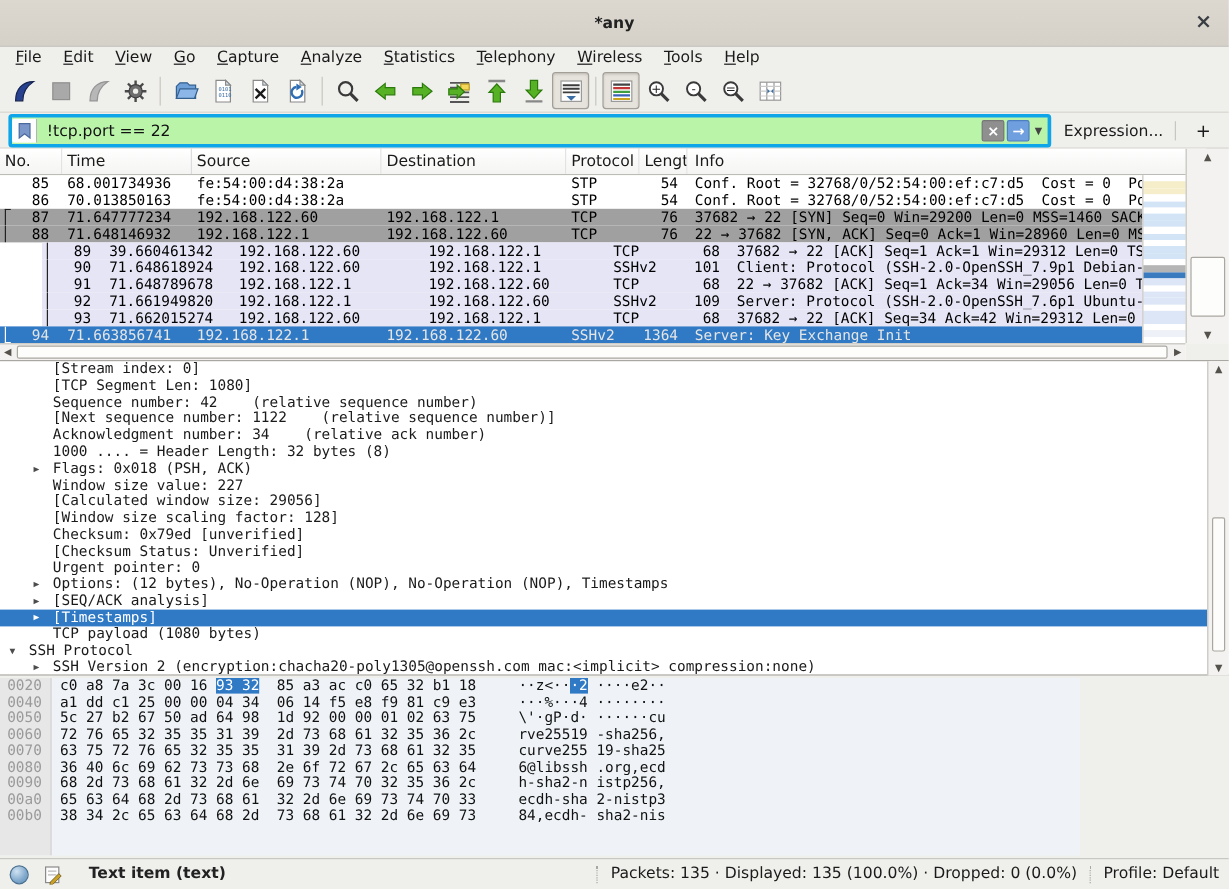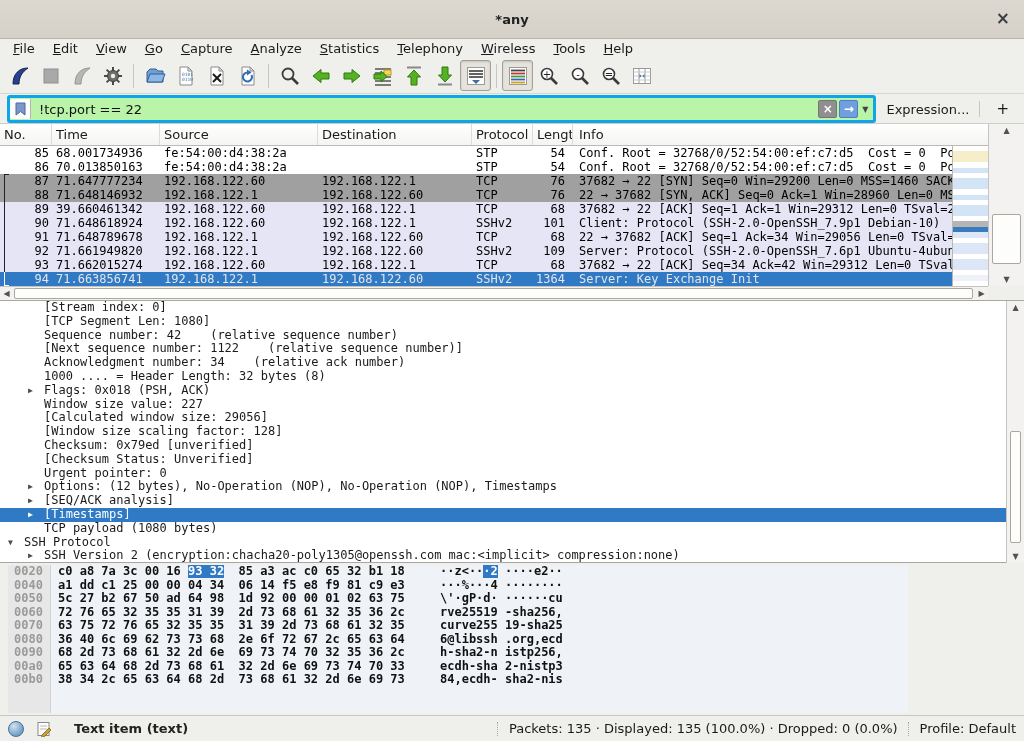--- a/index.html
+++ b/index.html
@@ -54,24 +54,24 @@
   #pl-header{position:absolute;left:0;top:0;width:1006px;height:22px;background:#ffffff;
     border-bottom:1px solid #bdbbb5;display:flex;box-sizing:border-box;}
   .plh-cell{border-right:1px solid #dcdcdc;padding-left:4px;box-sizing:border-box;
     display:flex;align-items:center;overflow:hidden;white-space:nowrap;height:100%;
     background:linear-gradient(#ffffff,#f4f4f2);}
   #pl-rows{position:absolute;left:0;top:22px;width:952px;height:140px;overflow:hidden;}
   .pl-row{display:flex;height:14px;font-family:"DejaVu Sans Mono","Liberation Mono",monospace;
     font-size:12px;line-height:14px;white-space:pre;color:#000;}
   .pl-row.stp{background:#ffffff;}
   .pl-row.syn{background:#a0a0a0;}
-  .pl-row.tcp{background:#e6e5f6;}
+  .pl-row.tcp{background:#e6e5f6;margin-left:35px;}
   .pl-row.sel{background:#2f79c5;color:#e5e5e5;}
   .plc{overflow:hidden;white-space:pre;box-sizing:border-box;flex:0 0 auto;position:relative;}
-  .c0{width:52px;text-align:right;padding-right:3px;}
+  .c0{width:52px;text-align:right;padding-right:11px;}
   .c1{width:108px;padding-left:4px;}
   .c2{width:158px;padding-left:4px;}
   .c3{width:154px;padding-left:4px;}
   .c4{width:61px;padding-left:4px;}
   .c5{width:40px;text-align:right;padding-right:8px;}
   .c6{flex:1 1 auto;padding-left:6px;}
   .rel-marker{position:absolute;left:4px;top:0;bottom:0;width:4px;border-left:1px solid #222;}
   .pl-row.sel .rel-marker{border-color:#fff;}
   .rel-start{border-top:1px solid #222;}
   .rel-end{border-bottom:1px solid #fff;}
@@ -99,21 +99,21 @@
   .d-line{position:relative;height:13.8px;line-height:13.8px;font-family:"DejaVu Sans Mono","Liberation Mono",monospace;
     font-size:12px;white-space:pre;width:1006px;}
   .d-line.sel{background:#2f79c5;color:#fff;}
   .d-exp{position:absolute;top:0;font-size:8px;color:#4c4c4c;}
   .d-line.sel .d-exp{color:#fff;}
   .d-i0 .d-exp{left:8px;} .d-i0 .d-text{margin-left:24px;}
   .d-i1 .d-exp{left:28px;} .d-i1 .d-text{margin-left:44px;}
   #detail-vscroll{left:1006px;top:301px;width:18px;height:262px;position:absolute;}
 
   
-  #hex{position:absolute;left:8px;top:565px;width:900px;height:148px;background:#eff3f7;overflow:hidden;font-weight:bold;}
+  #hex{position:absolute;left:0;top:565px;width:900px;height:148px;background:#eff3f7;overflow:hidden;}
   #hex-offsets{position:absolute;left:0;top:0;width:42px;height:100%;background:#e7e7e7;border-right:1px solid #d2d2d2;}
   .hx-row{position:relative;height:13.5px;line-height:13.5px;font-family:"DejaVu Sans Mono","Liberation Mono",monospace;
     font-size:12px;white-space:pre;}
   .hx-off{position:absolute;left:6px;color:#9a9a9a;}
   .hx-bytes{position:absolute;left:50px;color:#111;}
   .hx-ascii{position:absolute;left:432px;color:#111;}
   .hl{background:#2f79c5;color:#fff;}
 
   
   #statusbar{position:absolute;left:0;top:715px;width:1024px;height:26px;background:#efefec;

